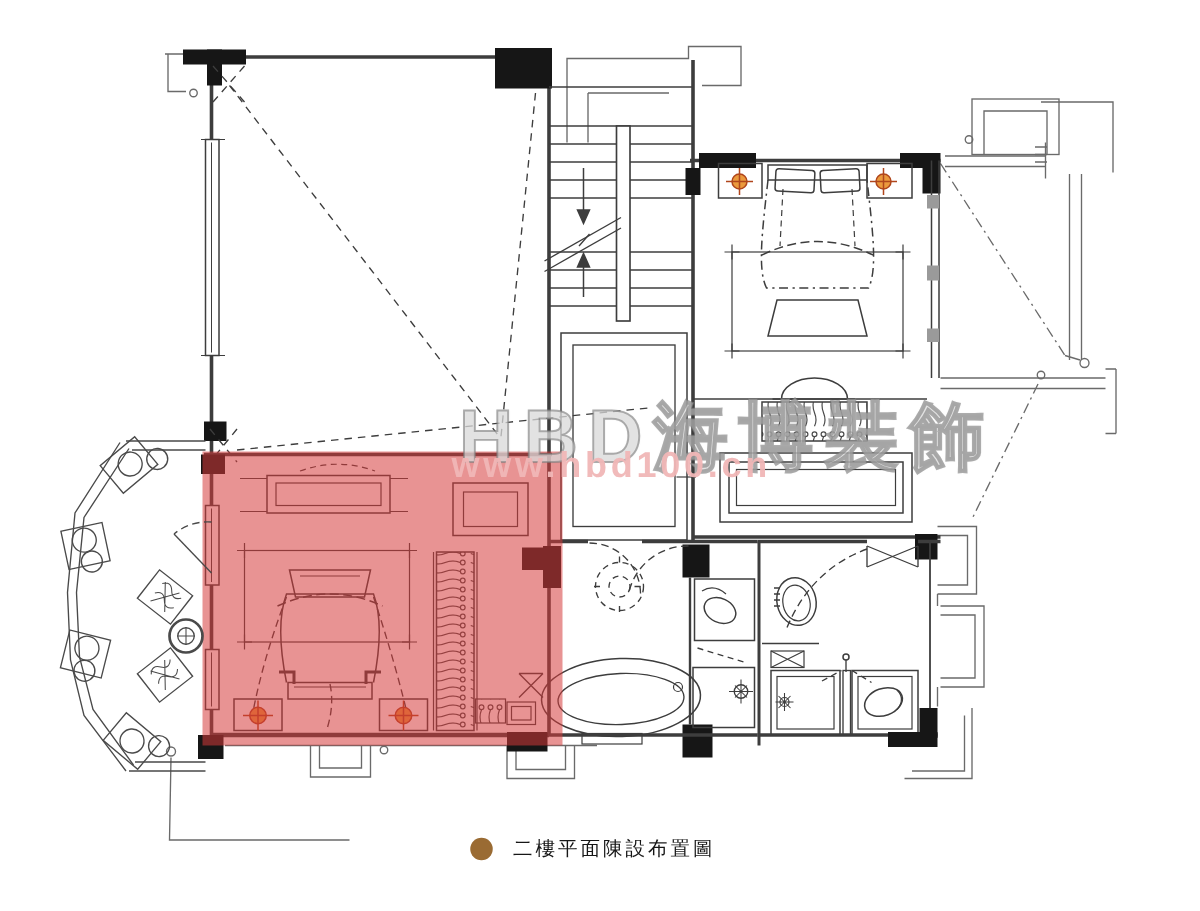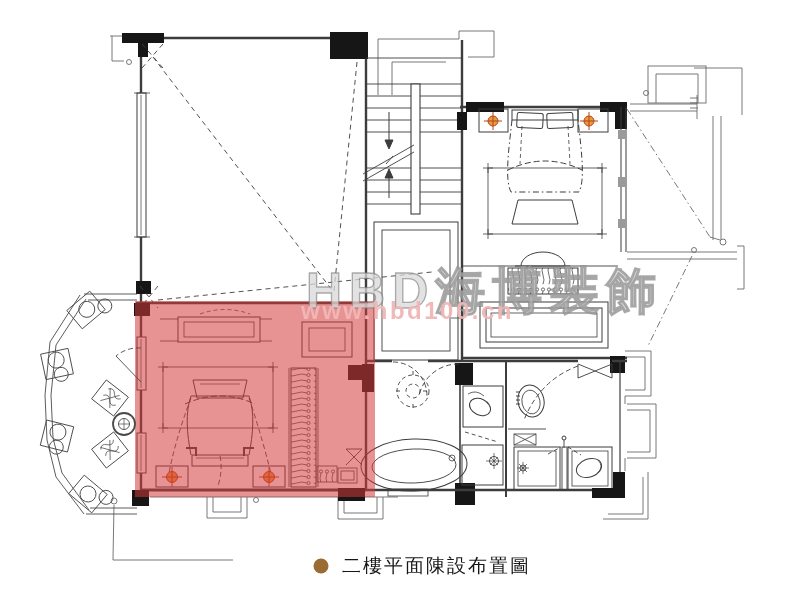--- a/index.html
+++ b/index.html
@@ -18,21 +18,21 @@
     position:absolute;left:301px;top:297px;
     font-family:"Liberation Sans",sans-serif;font-weight:bold;
     font-size:24px;letter-spacing:2.5px;white-space:nowrap;
     color:rgba(240,182,182,0.95);
     pointer-events:none;}
   .caption{
     position:absolute;left:313px;top:556px;height:20px;
     display:flex;align-items:center;gap:13px;}
   .caption-text{
     font-family:Liberation Serif, serif;
-    font-size:19px;letter-spacing:2px;color:#161616;white-space:nowrap;}
+    font-size:13px;letter-spacing:2px;color:#161616;white-space:nowrap;}
 </style>
 </head>
 <body>
 
 <svg id="plan-svg" width="800" height="607" viewBox="0 0 800 607">
   <defs>
     <pattern id="hangH" width="6" height="26" patternUnits="userSpaceOnUse">
       <circle cx="3" cy="3.5" r="1.6" fill="none" stroke="#4a4a4a" stroke-width="0.8"></circle>
       <path d="M3,5.2 q-2,5 0,10 q2,5 0,9" fill="none" stroke="#4a4a4a" stroke-width="0.8"></path>
     </pattern>

